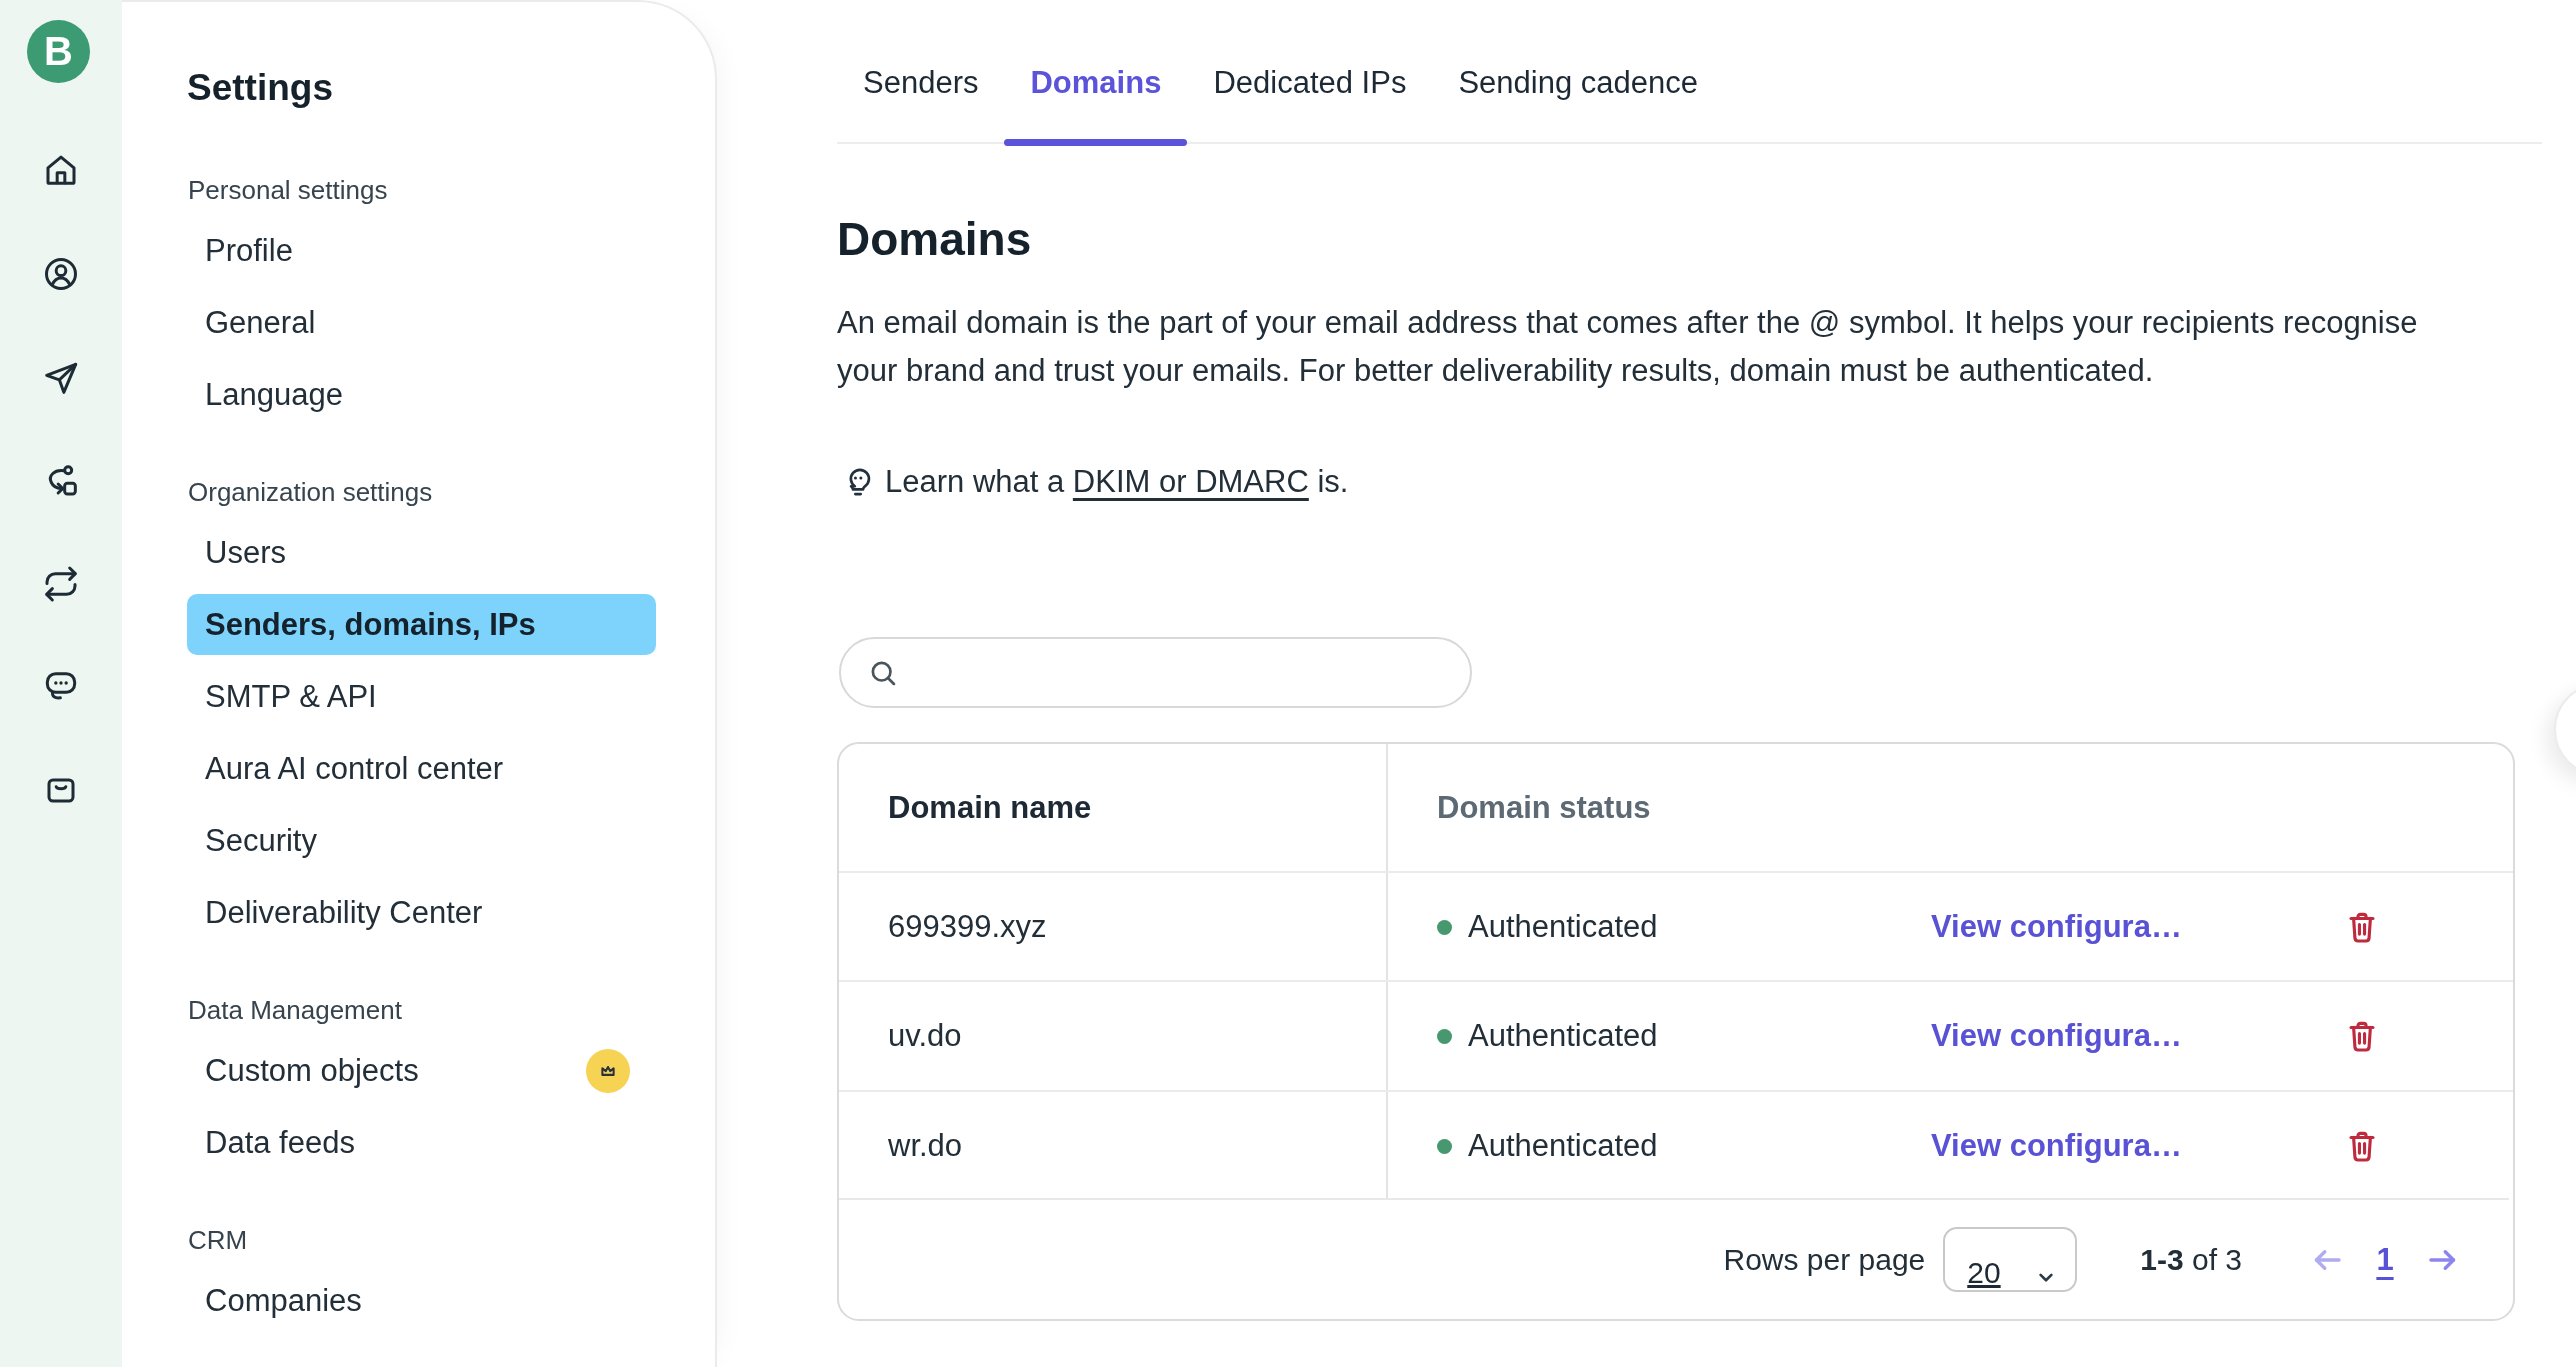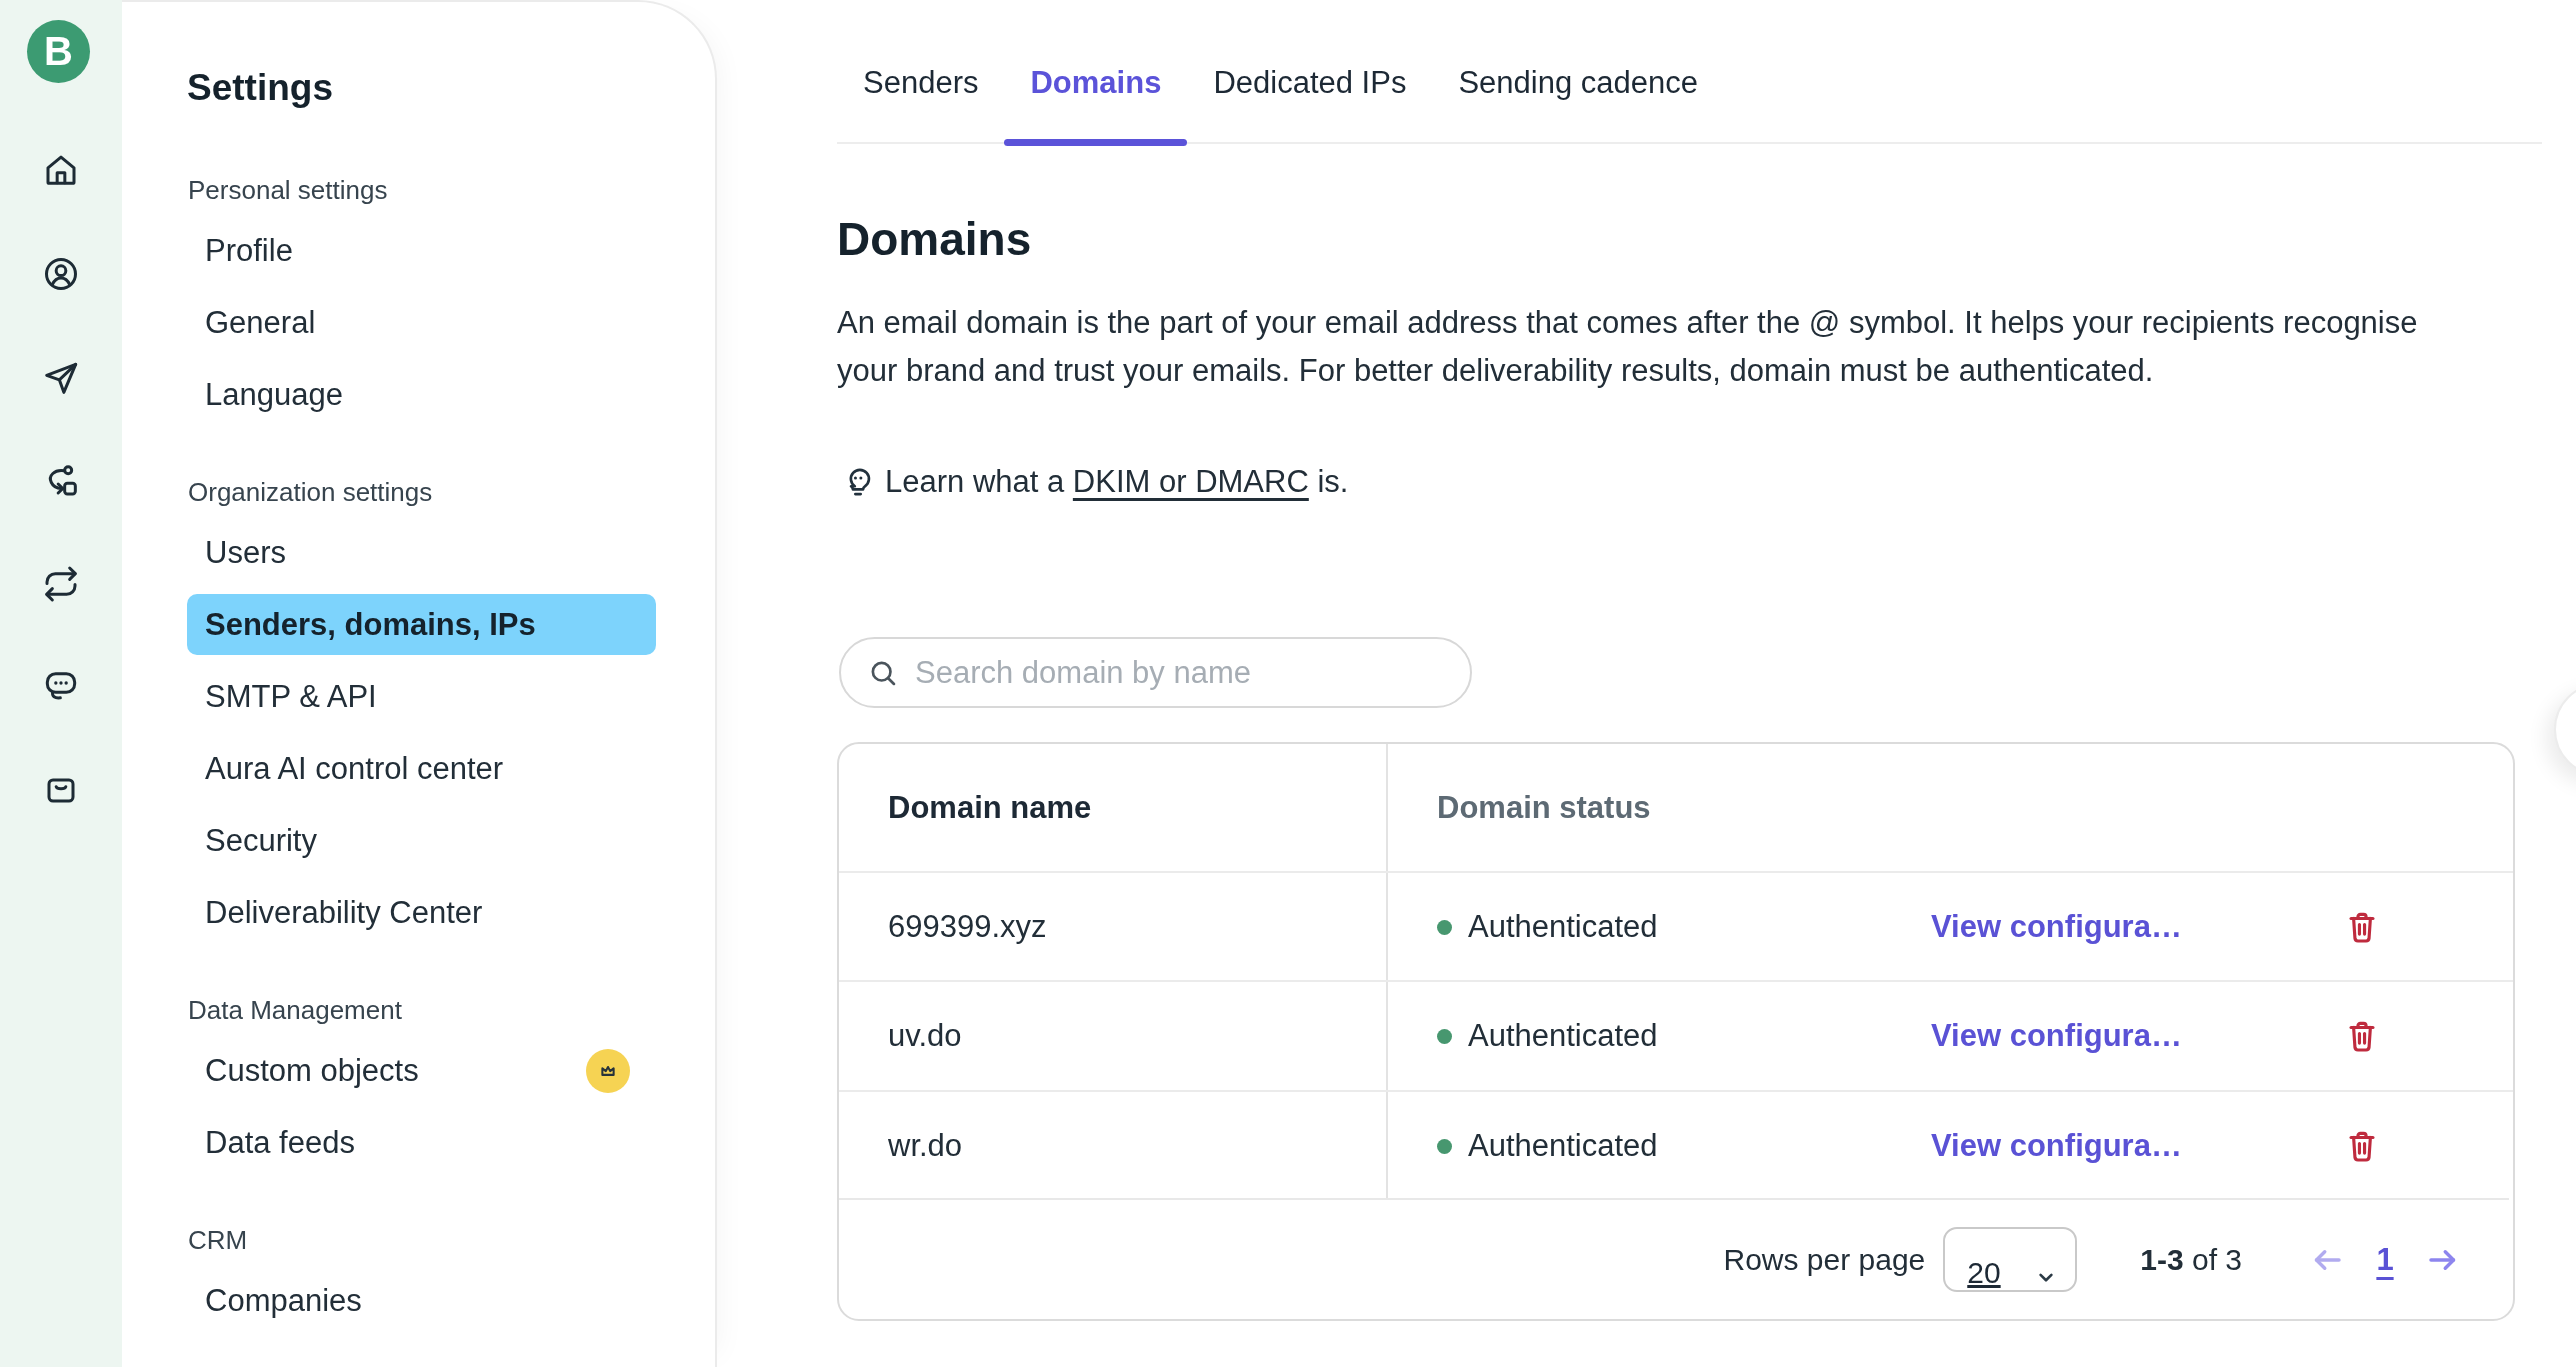--- a/index.html
+++ b/index.html
@@ -261,21 +261,20 @@
           <circle cx="13.8" cy="9.4" r=".95" fill="currentColor" stroke="none"></circle>
         </svg>
       <span><span>Learn what a </span><a class="tip-link">DKIM or DMARC</a><span> is.</span></span>
     </div>
 
     <div class="search-box">
       <svg viewBox="0 0 24 24" fill="none" stroke="currentColor" stroke-width="2" stroke-linecap="round">
           <circle cx="11" cy="11" r="6.6"></circle>
           <path d="m15.9 15.9 4.3 4.3"></path>
         </svg>
-      <input type="text" placeholder="Search domain by name" style="">
     </div>
 
     <section class="table">
       <div class="col-divider"></div>
 
       <div class="t-header">
         <span class="th-name">Domain name</span>
         <span class="th-status">Domain status</span>
       </div>
 

